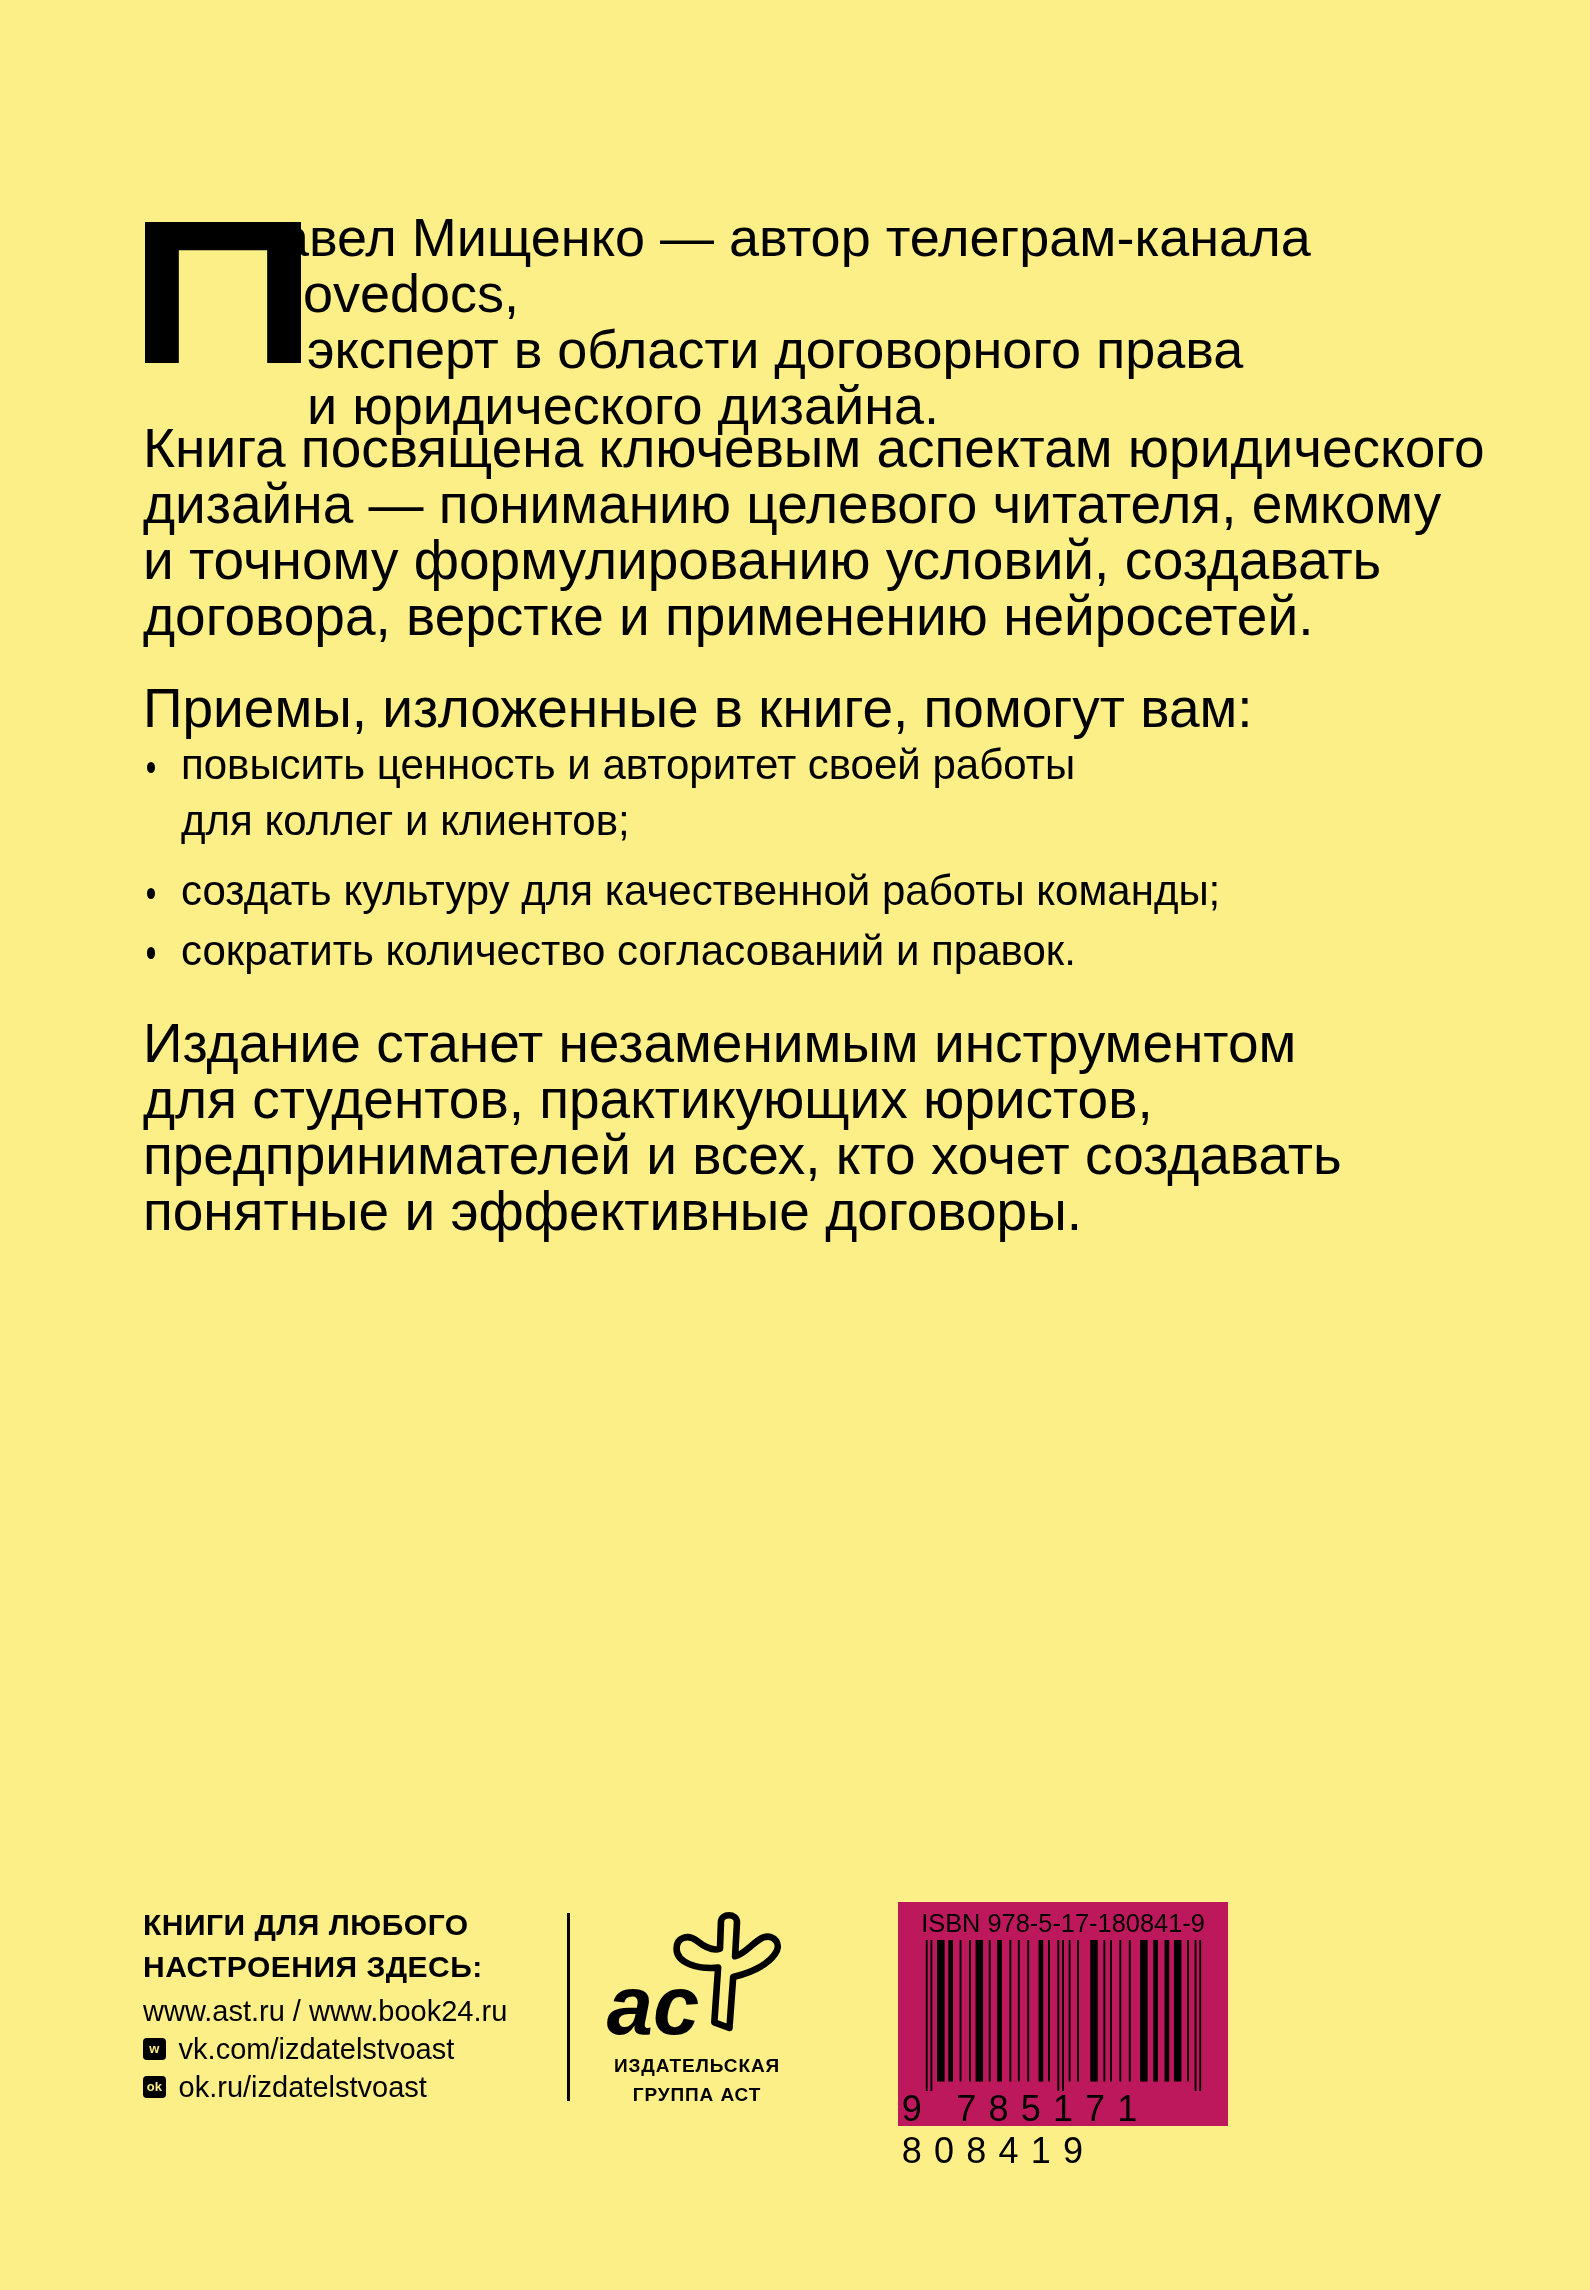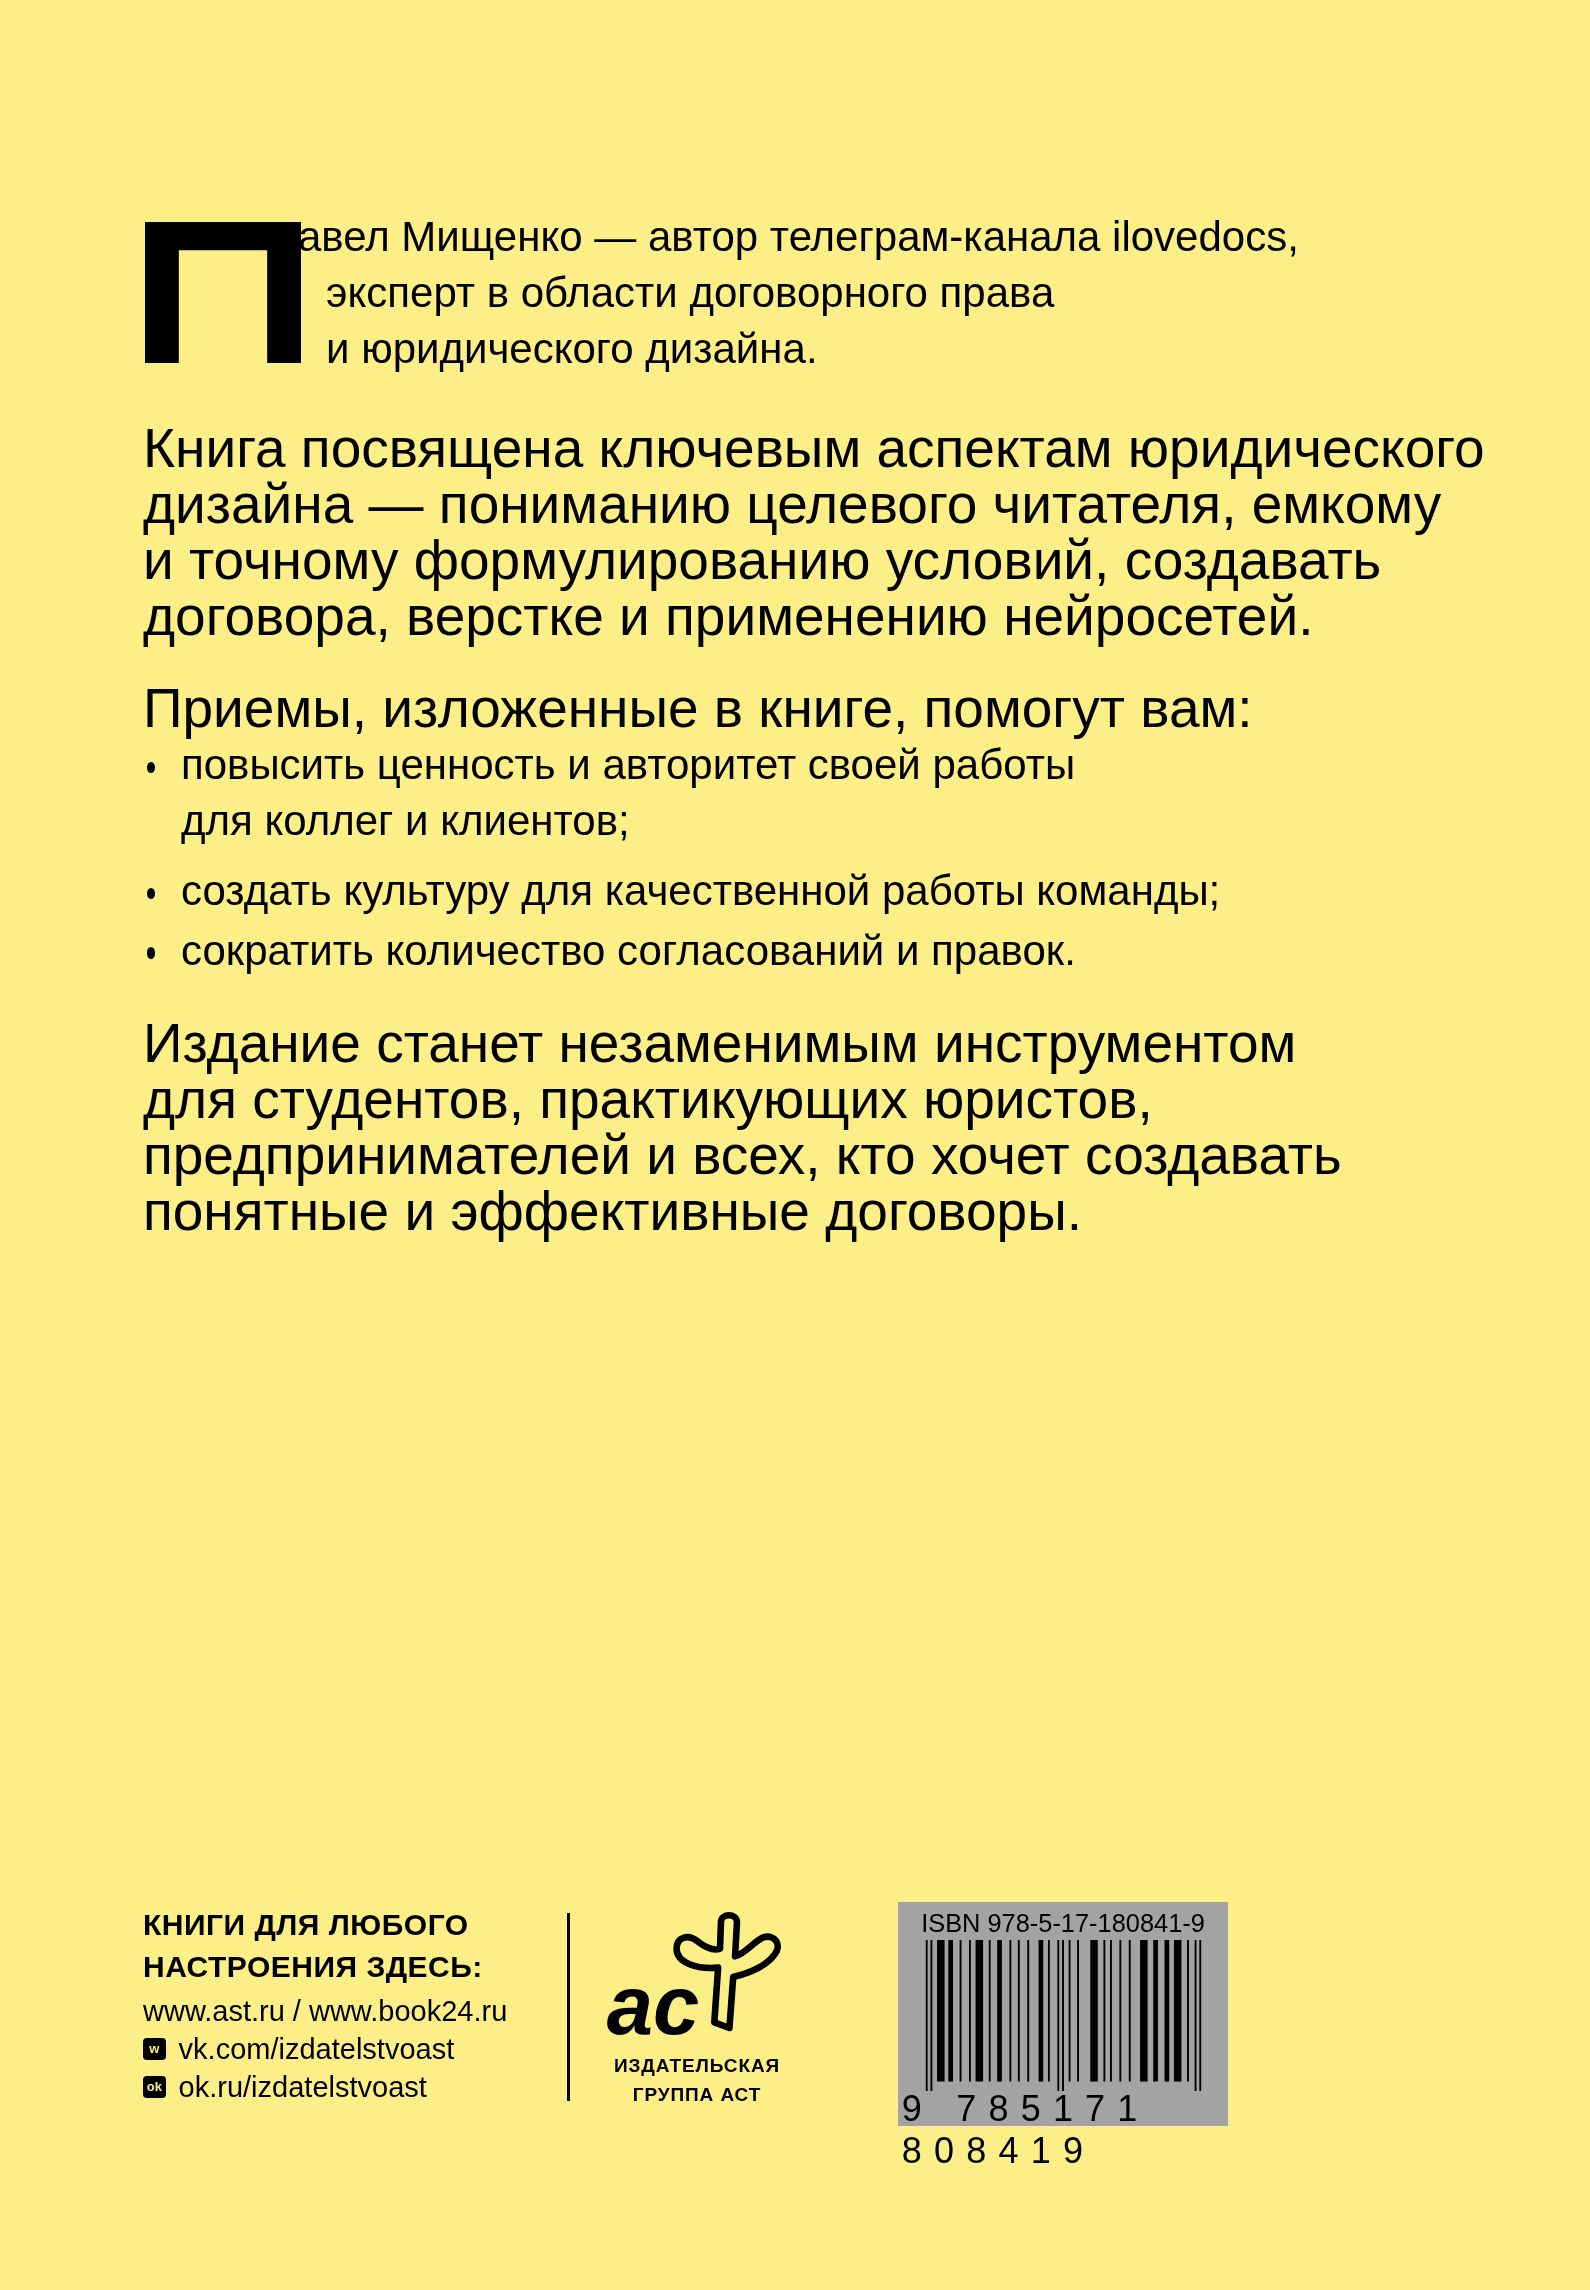--- a/index.html
+++ b/index.html
@@ -1,37 +1,37 @@
 <!DOCTYPE html>
 <html style="font-size:15px"><head>
 <meta charset="utf-8">
 <style>
   html, body { margin:0; padding:0; }
   body { width:1590px; height:2291px; background:#fdef87; position:relative; overflow:hidden;
          font-family:"Liberation Sans", sans-serif; color:#000; }
   .dropcap { position:absolute; left:145px; top:222px; width:156px; height:141px; }
-  .p1 { position:absolute; left:147px; top:209px; width:1365px; font-size:42px; line-height:56px; }
+  .p1 { position:absolute; left:128px; top:209px; width:1365px; font-size:54px; line-height:56px; }
   .p1 .l1 { padding-left:151px; display:block; }
   .p1 .l2, .p1 .l3 { padding-left:179px; display:block; }
   .para { position:absolute; left:143px; width:1365px; font-size:55px; line-height:56px; }
   .para span { display:block; }
   .bul { position:absolute; left:143px; width:1365px; font-size:42px; line-height:56px; }
   .bul .row { position:relative; padding-left:38px; }
   .bul .row span { display:block; }
   .bul .dot { position:absolute; left:3.8px; top:24.5px; width:8.5px; height:11.3px; background:#000; border-radius:50%; }
   .footer-left { position:absolute; left:143px; top:1904px; }
   .fl-head { font-weight:bold; font-size:30px; line-height:42px; letter-spacing:0.5px; }
   .fl-line { font-size:29px; line-height:38px; display:flex; align-items:center; }
   .fl-ico { width:22.6px; height:22.6px; background:#000; border-radius:3.8px; margin-right:13px; color:#fdef87;
             font-size:13px; font-weight:bold; display:flex; align-items:center; justify-content:center; }
   .vdiv { position:absolute; left:567px; top:1913px; width:2.8px; height:188px; background:#000; }
   .logo { position:absolute; left:603px; top:1911px; width:217px; height:217px; }
   .logo-text { position:absolute; left:603px; top:2051px; width:188px; text-align:center; font-weight:bold;
                font-size:19px; line-height:29px; letter-spacing:0.9px; }
-  .barcode { position:absolute; left:898px; top:1902px; width:330px; height:224px; background:#a3a3a3; }
+  .barcode { position:absolute; left:898px; top:1902px; width:330px; height:224px; background:#be185d; }
   .isbn-top { position:absolute; left:0; right:0; top:6.6px; text-align:center; font-size:25.4px; }
   .isbn-bottom { position:absolute; left:0; top:186px; width:100%; font-size:36px; letter-spacing:12.2px; padding-left:3.8px; }
   .bars { position:absolute; left:23.5px; top:38px; width:282px; height:151px; }
 </style>
 </head>
 <body>
 
 <svg class="dropcap" viewBox="0 0 166 150">
   <path d="M0 0 H166 V150 H130 V30 H36 V150 H0 Z" fill="#000"></path>
 </svg>

